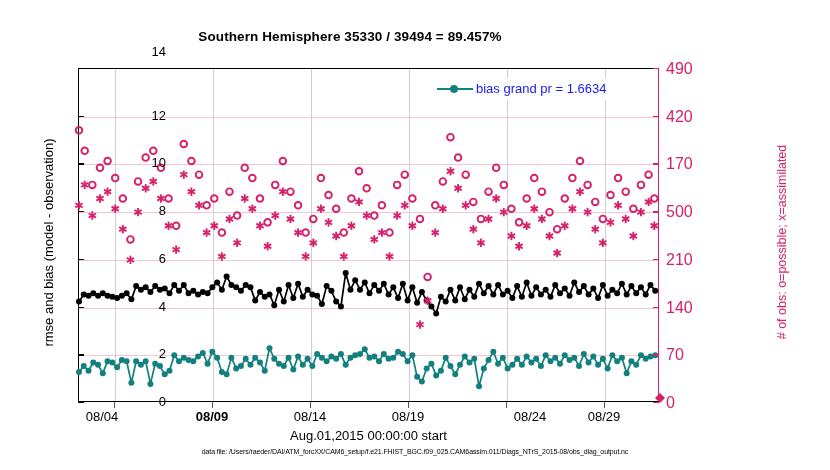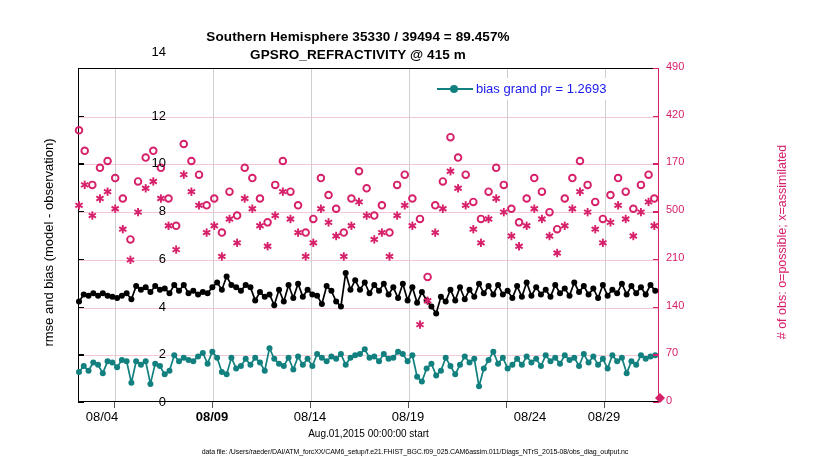--- a/index.html
+++ b/index.html
@@ -9,21 +9,20 @@
     background:#ffffff;
     font-family:"Liberation Sans", sans-serif;
     overflow:hidden;
     position:relative;
   }
 
   
   #title-block{
     position:absolute;left:0;top:28px;width:700px;
     text-align:center;
-    padding-left:8px;
   }
   .title-line{
     font-size:13.5px;font-weight:bold;color:#000;
     line-height:18px;letter-spacing:0.1px;
   }
 
   
   #plot-frame{
     position:absolute;
     left:78px;top:68px;
@@ -48,21 +47,21 @@
     position:absolute;right:664px;
     font-size:13px;color:#000;
     text-align:right;width:40px;
     transform:translateY(-8px);
   }
   .ytick-l-mark{
     position:absolute;left:78px;width:6px;height:1.3px;background:#000;
   }
   .ytick-r{
     position:absolute;left:666px;
-    font-size:11px;color:#D6206A;
+    font-size:16px;color:#D6206A;
     text-align:left;width:44px;
     transform:translateY(-8px);
   }
   .ytick-r-mark{
     position:absolute;left:653px;width:6px;height:1.4px;background:#D6206A;
   }
   .xtick-mark{
     position:absolute;top:402px;width:1.3px;height:6px;background:#555;
   }
   .xtick-lab{
@@ -83,21 +82,21 @@
   #ylabel-right{
     position:absolute;
     left:612px;top:235px;
     width:340px;text-align:center;
     font-size:12.5px;color:#D6206A;
     transform:rotate(-90deg);
     transform-origin:center center;
   }
   #xlabel{
     position:absolute;left:78px;top:428px;width:581px;
-    text-align:center;font-size:10px;color:#000;
+    text-align:center;font-size:13px;color:#000;
   }
   #footer{
     position:absolute;left:0;top:448px;width:830px;
     text-align:center;font-size:7px;color:#000;
     letter-spacing:-0.1px;
   }
 
   
   #legend{
     position:absolute;left:433px;top:78px;
@@ -123,21 +122,20 @@
   }
 
   svg{display:block;}
   #series-svg{position:absolute;left:0;top:0;overflow:visible;}
 </style>
 </head>
 <body>
 
 <div id="title-block">
   <div class="title-line">Southern Hemisphere 35330 / 39494 = 89.457%</div>
-  <div class="title-line">GPSRO_REFRACTIVITY @ 415 m</div>
 </div>
 
 <div id="plot-frame" class="rightaxis">
   <div id="grid-layer">
       <div class="grid-h" style="top: 286.286px;"></div>
       <div class="grid-h" style="top: 238.571px;"></div>
       <div class="grid-h" style="top: 190.857px;"></div>
       <div class="grid-h" style="top: 143.143px;"></div>
       <div class="grid-h" style="top: 95.4286px;"></div>
       <div class="grid-h" style="top: 47.7143px;"></div>
@@ -766,15 +764,15 @@
 <div id="ylabel-right"># of obs: o=possible; x=assimilated</div>
 <div id="xlabel">Aug.01,2015 00:00:00 start</div>
 <div id="footer">data file: /Users/raeder/DAI/ATM_forcXX/CAM6_setup/f.e21.FHIST_BGC.f09_025.CAM6assim.011/Diags_NTrS_2015-08/obs_diag_output.nc</div>
 
 <div id="legend">
   <div class="legend-row">
     <span class="legend-swatch">
       <span class="ln" style="background:#11807F"></span>
         <span class="dot" style="background:#11807F"></span>
     </span>
-    <span class="legend-label">bias grand pr = 1.2693</span>
+    <span class="legend-label">bias grand pr = 1.6634</span>
   </div>
 </div>
 
 </body></html>

